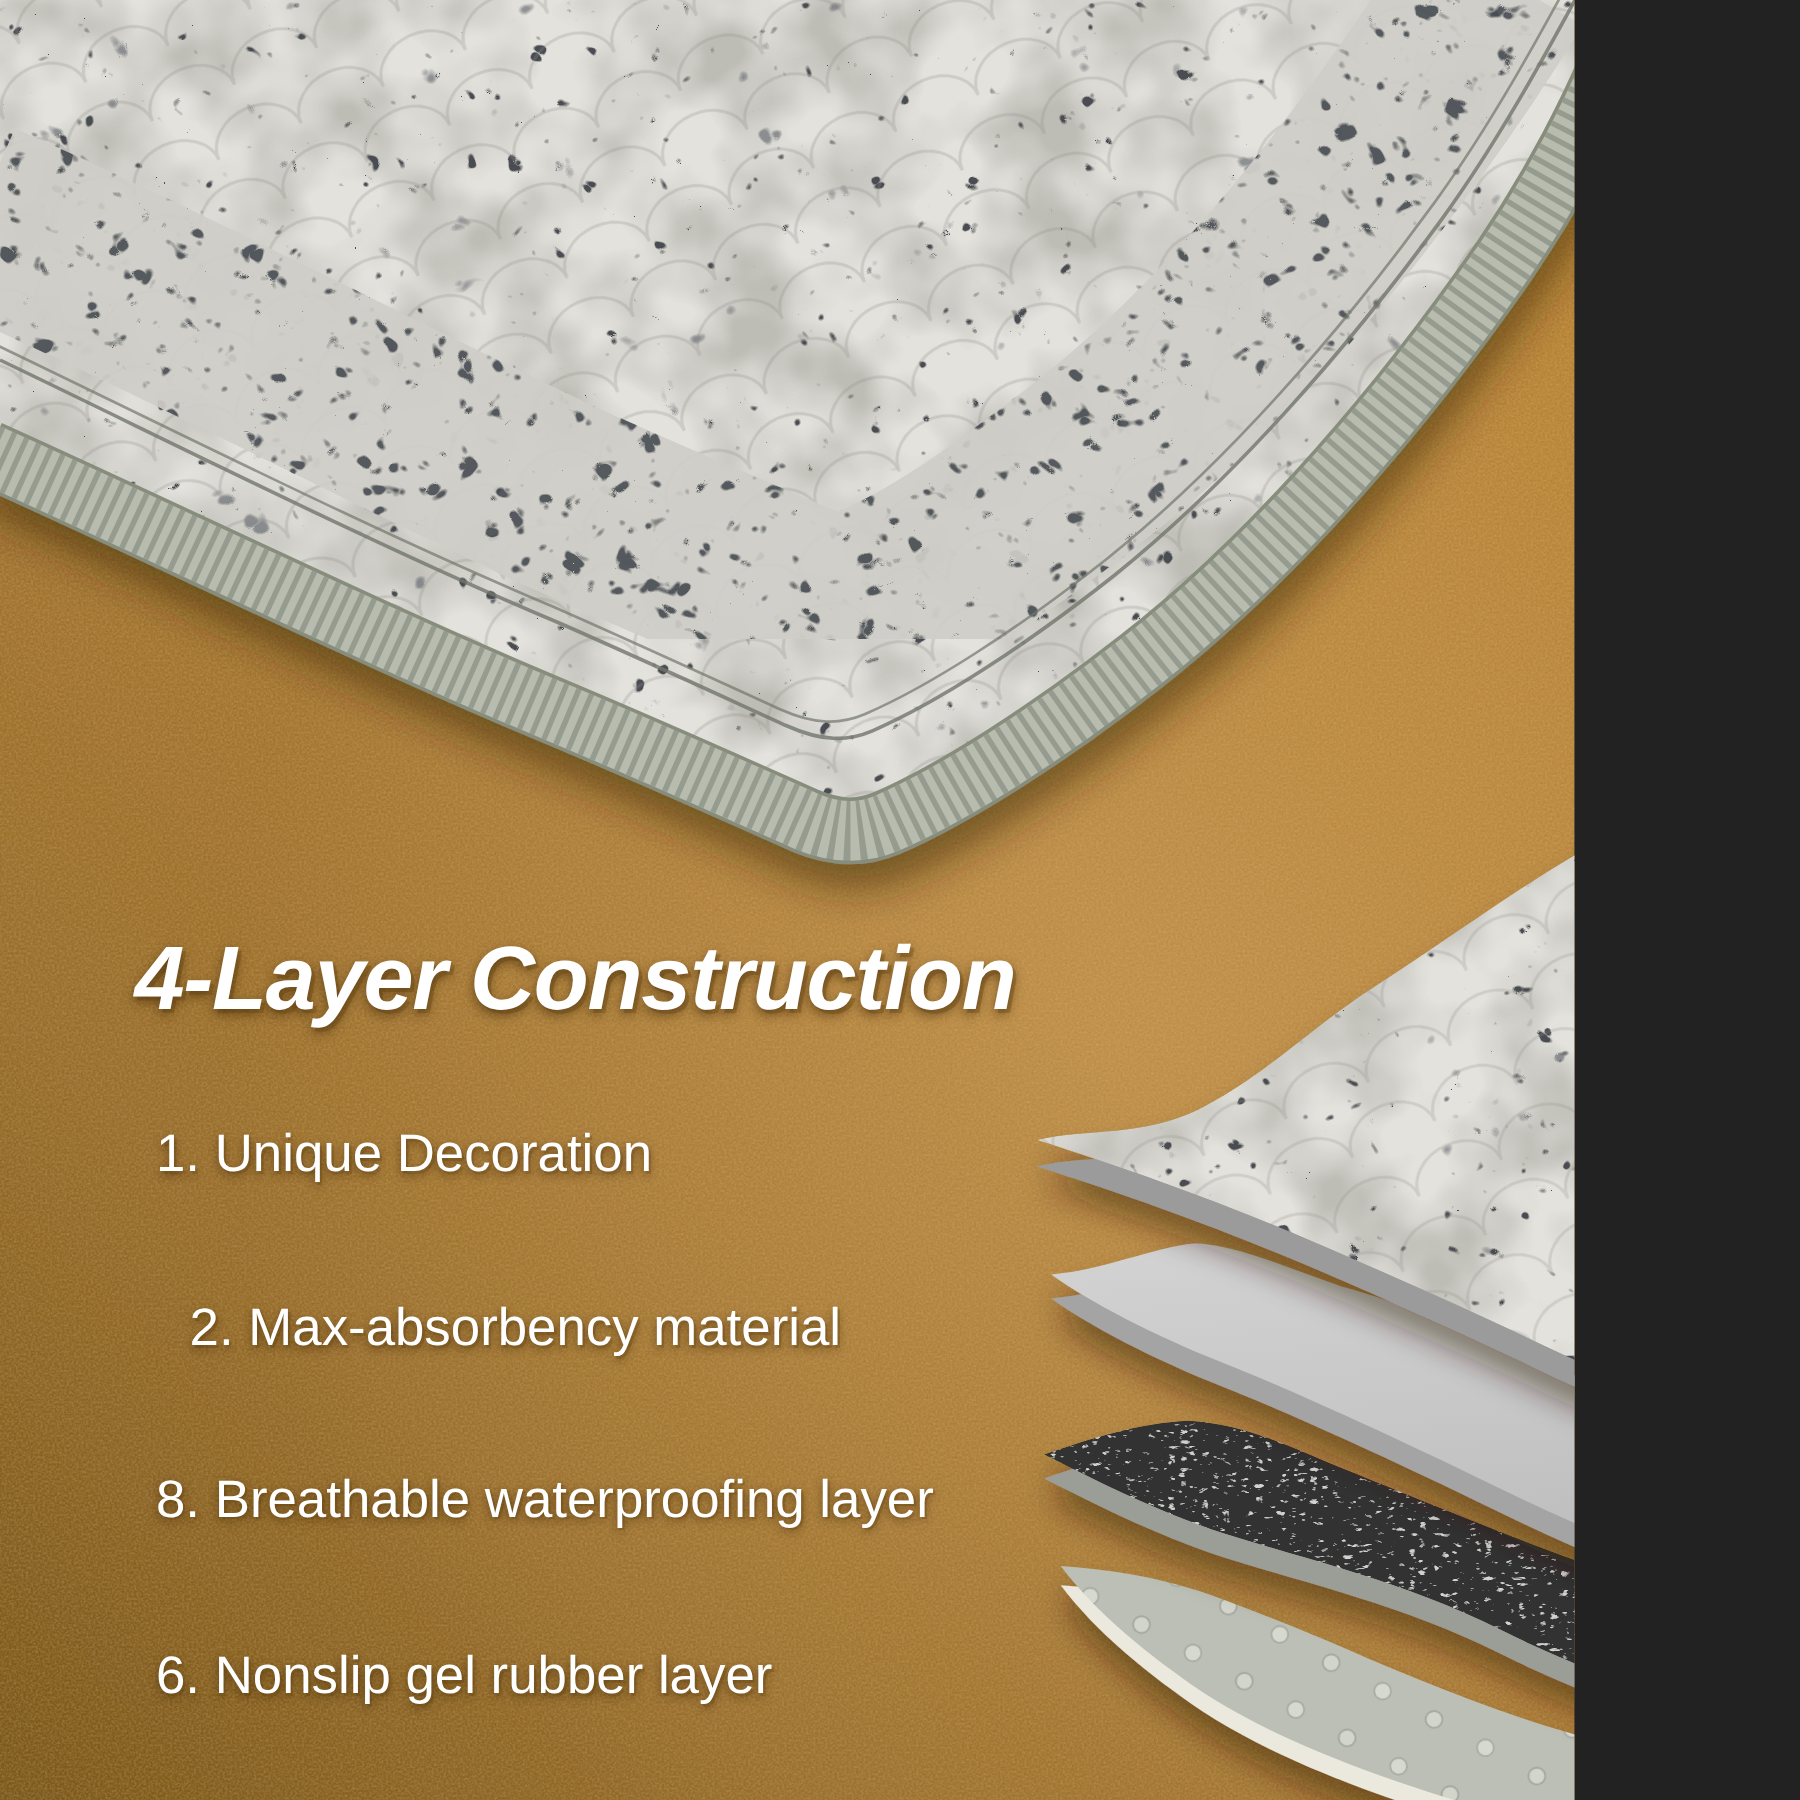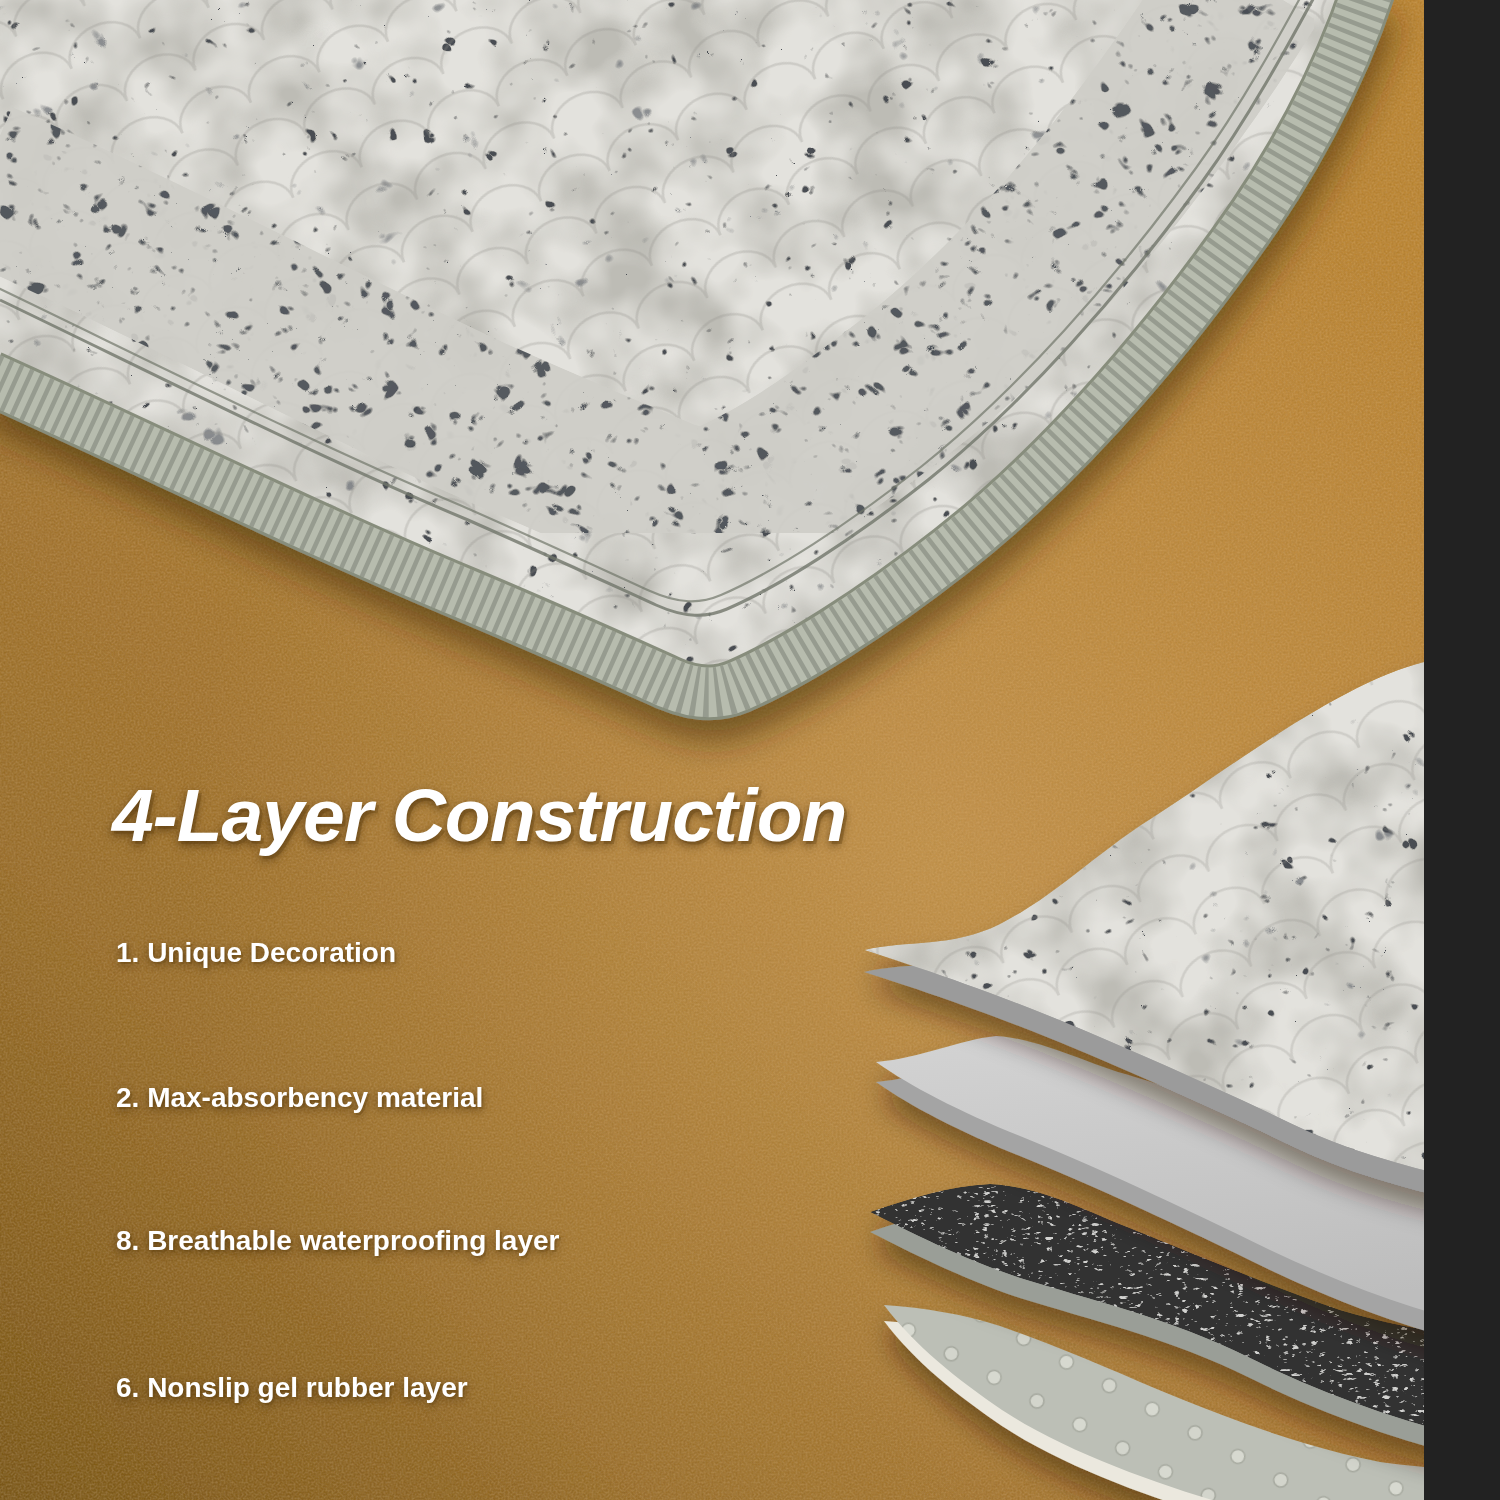--- a/index.html
+++ b/index.html
@@ -1,33 +1,33 @@
 <!DOCTYPE html>
 <html><head>
 <meta charset="utf-8">
 <style>
   html,body{margin:0;padding:0;background:#222;}
   .stage{
-    position:relative;width:1424px;height:1500px;overflow:hidden;
+    position:relative;width:1312px;height:1500px;overflow:hidden;
     font-family:"Liberation Sans",sans-serif;
   }
   .stage svg.scene{position:absolute;left:0;top:0;width:1500px;height:1500px;display:block;}
   .headline{
     position:absolute;left:112px;top:772px;
     font-size:75px;font-weight:bold;font-style:italic;
     color:#ffffff;letter-spacing:-1px;white-space:nowrap;
     text-shadow:0 4px 10px rgba(66,40,6,.65), 3px 3px 0 rgba(110,75,20,.35);
   }
   .feature{
-    position:absolute;left:116px;
-    font-size:28px;font-weight:bold;color:#ffffff;white-space:nowrap;
+    position:absolute;left:130px;
+    font-size:44px;font-weight:normal;color:#ffffff;white-space:nowrap;
     text-shadow:0 3px 8px rgba(66,40,6,.65), 2px 2px 0 rgba(110,75,20,.3);
   }
   .feature.f1{top:937px;}
-  .feature.f2{top:1082px;}
+  .feature.f2{top:1082px;margin-left:28px;}
   .feature.f3{top:1225px;}
   .feature.f4{top:1372px;}
 </style>
 </head>
 <body>
 
 <div class="stage">
 
   <svg class="scene" viewBox="0 0 1500 1500" xmlns="http://www.w3.org/2000/svg">
     <defs>

